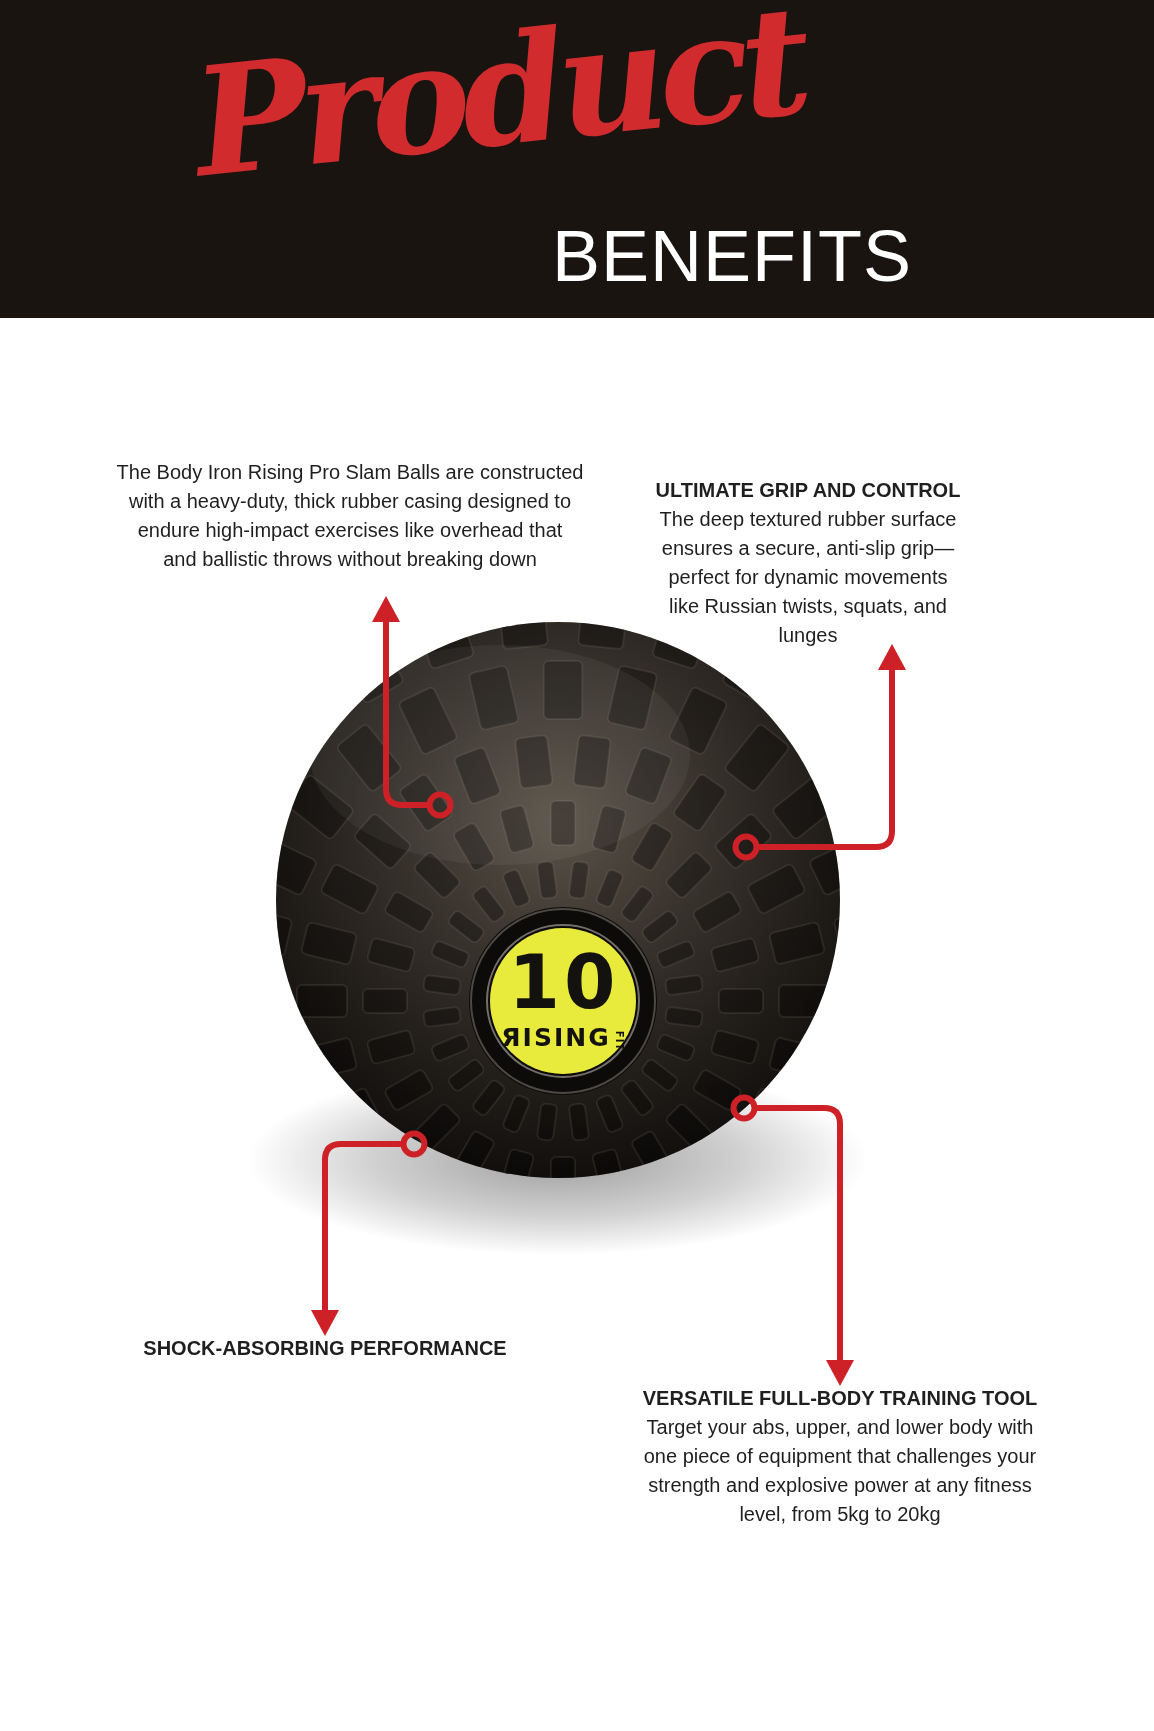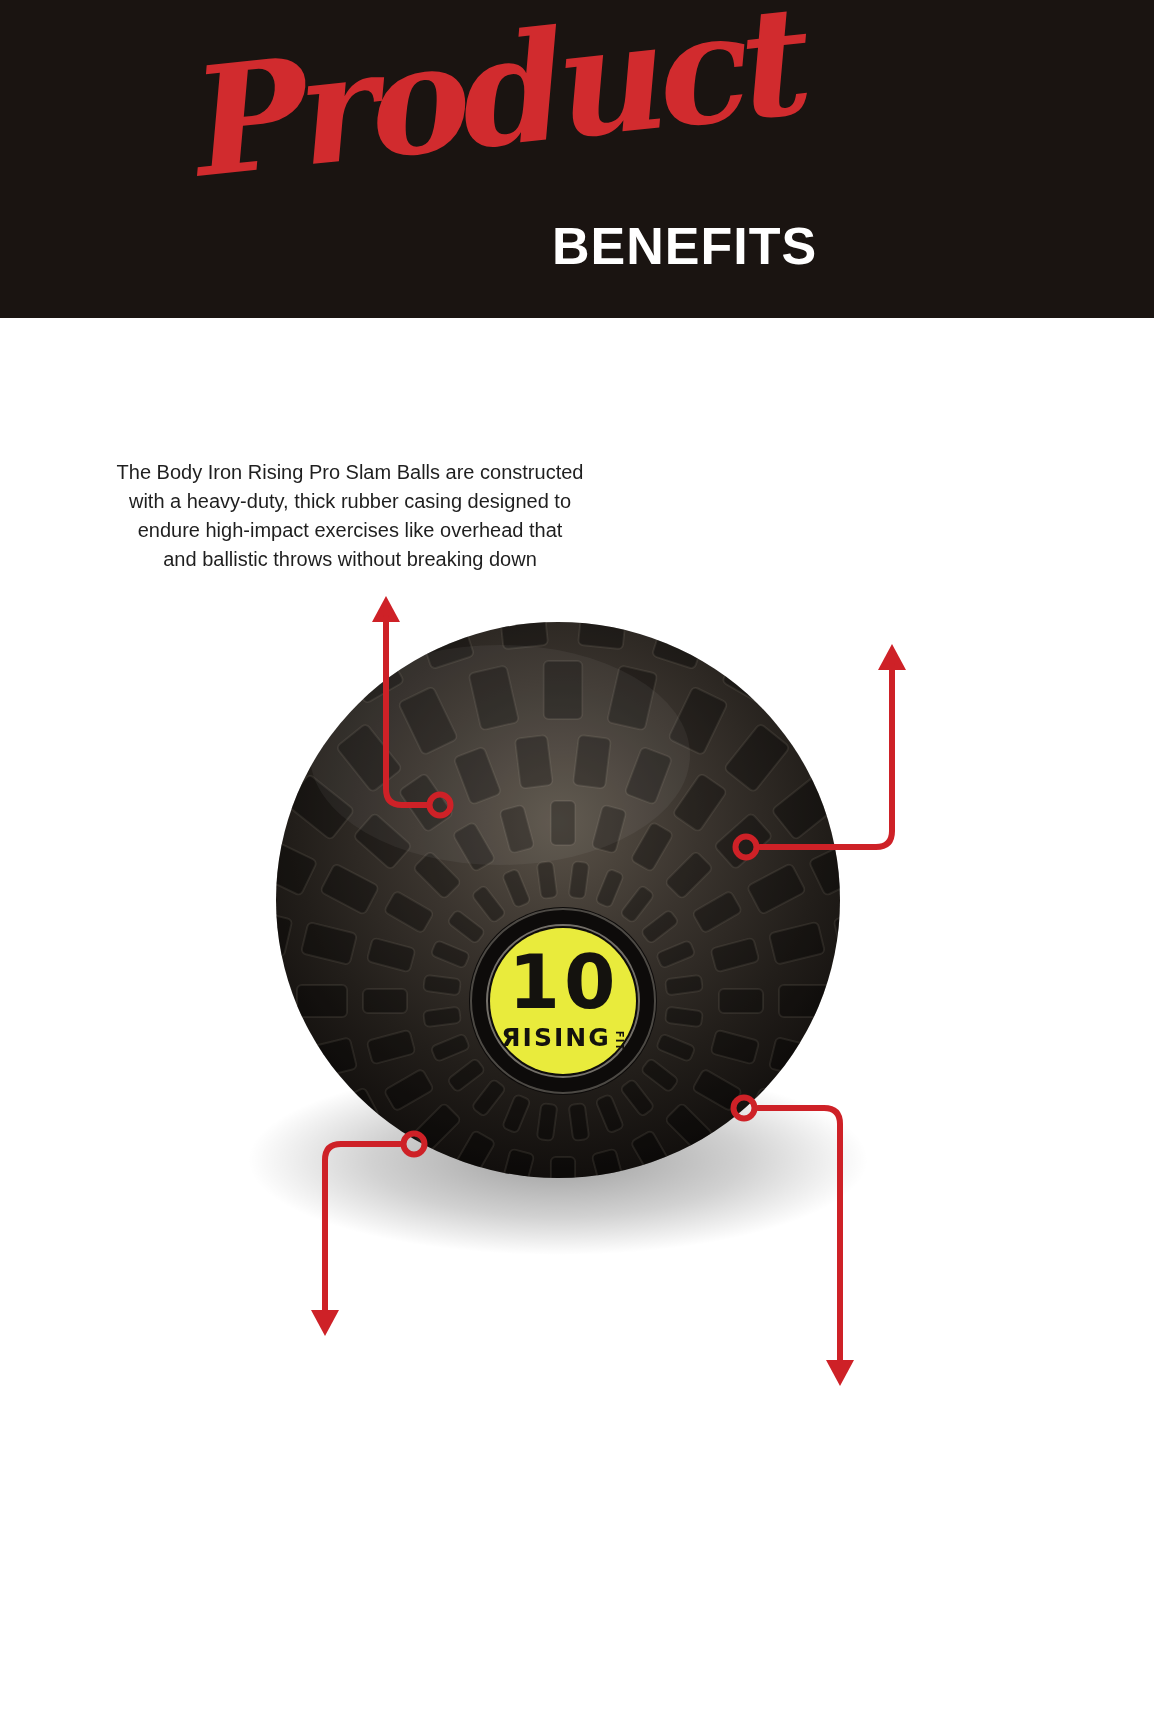--- a/index.html
+++ b/index.html
@@ -15,21 +15,21 @@
   .script-word{
     position:absolute;left:195px;top:48px;
     font-family:"DejaVu Serif",serif;font-style:italic;font-weight:bold;
     font-size:150px;line-height:1;letter-spacing:-8px;
     color:var(--script_red,#d12b2e);
     transform:rotate(-6deg);transform-origin:left center;
     white-space:nowrap;
   }
   .banner-title{
     position:absolute;left:552px;top:220px;
-    font-size:52px;font-weight:bold;letter-spacing:1px;line-height:1;
+    font-size:72px;font-weight:normal;letter-spacing:1px;line-height:1;
     color:var(--title_white,#ffffff);white-space:nowrap;
   }
   
   .benefit{position:absolute;text-align:center;color:var(--body_text,#1f1f1f);}
   .benefit h3{margin:0;font-size:20px;line-height:29px;font-weight:bold;}
   .benefit p{margin:0;font-size:20px;line-height:29px;white-space:pre-line;}
   .b1{left:70px;top:458px;width:560px;}
   .b2{left:630px;top:476px;width:356px;}
   .b3{left:100px;top:1334px;width:450px;}
   .b4{left:608px;top:1384px;width:464px;}
@@ -62,24 +62,40 @@
     <div class="banner-title">BENEFITS</div>
   </header>
 
   <section class="benefit b1">
     <p>The Body Iron Rising Pro Slam Balls are constructed
 with a heavy-duty, thick rubber casing designed to
 endure high-impact exercises like overhead that
 and ballistic throws without breaking down</p>
   </section>
 
+  <section class="benefit b2">
+    <h3>ULTIMATE GRIP AND CONTROL</h3>
+    <p>The deep textured rubber surface
+ensures a secure, anti-slip grip—
+perfect for dynamic movements
+like Russian twists, squats, and
+lunges</p>
+  </section>
 
   <section class="benefit b3">
-  </section>
-
+    <h3>SHOCK-ABSORBING PERFORMANCE</h3>
+  </section>
+
+  <section class="benefit b4">
+    <h3>VERSATILE FULL-BODY TRAINING TOOL</h3>
+    <p>Target your abs, upper, and lower body with
+one piece of equipment that challenges your
+strength and explosive power at any fitness
+level, from 5kg to 20kg</p>
+  </section>
 
   <svg class="art" viewBox="0 0 1154 1731">
     <defs>
       <radialGradient id="ballGrad" cx="50%" cy="36%" r="72%">
         <stop offset="0%" stop-color="#5a5248"></stop>
         <stop offset="35%" stop-color="#3a342e"></stop>
         <stop offset="65%" stop-color="#221e1a"></stop>
         <stop offset="88%" stop-color="#120f0d"></stop>
         <stop offset="100%" stop-color="#0a0807"></stop>
       </radialGradient>

